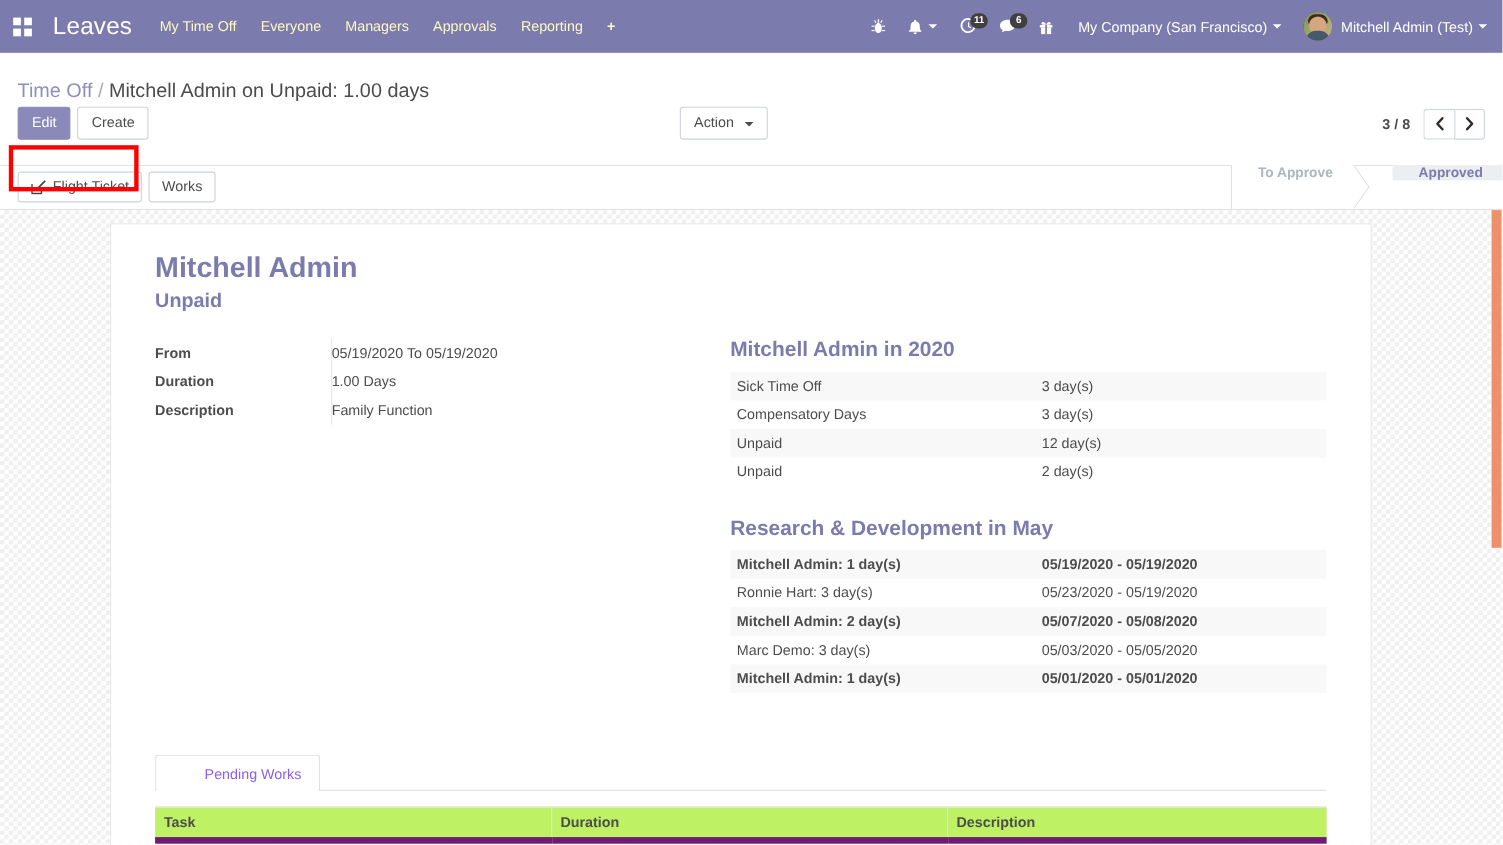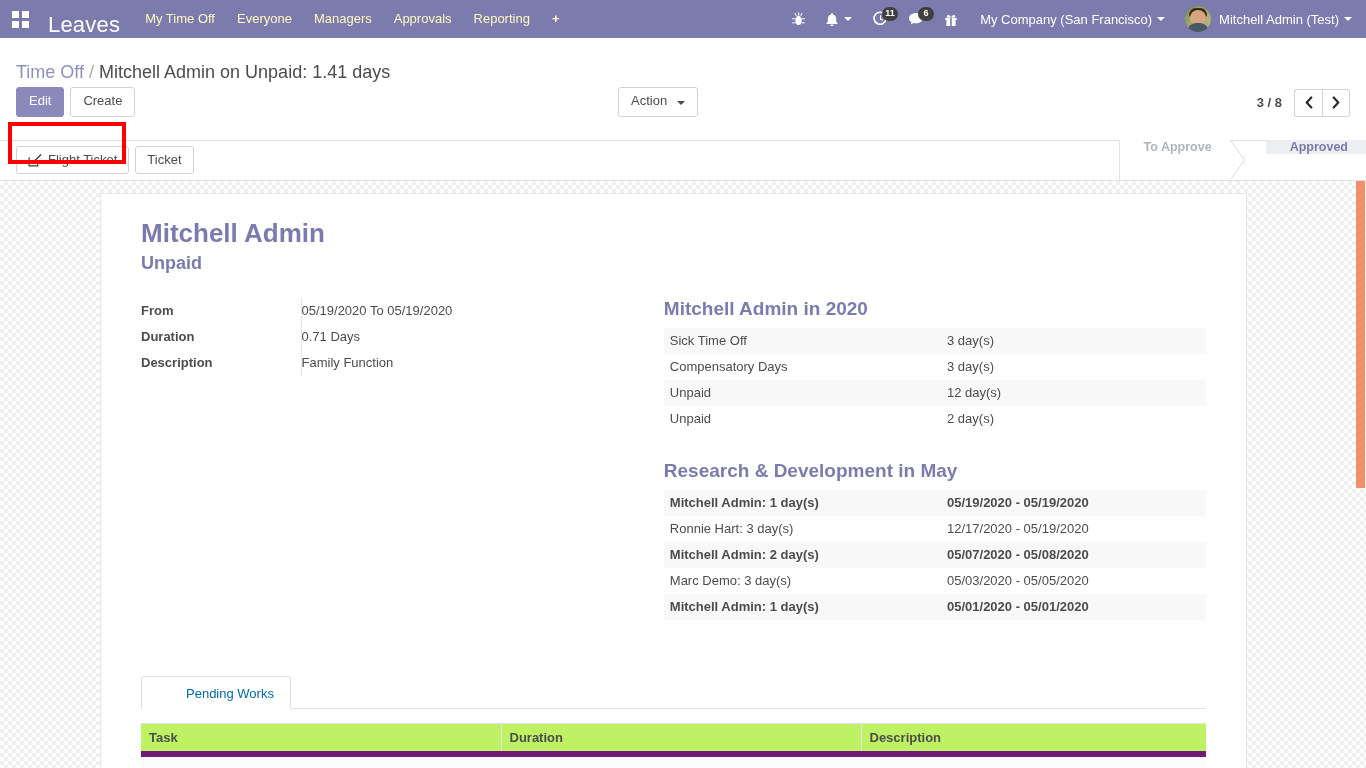--- a/index.html
+++ b/index.html
@@ -7,24 +7,24 @@
     width: 1366px; height: 768px;
     font-family: "Liberation Sans", sans-serif;
     font-size: 13px;
     color: #4c4c4c;
     overflow: hidden;
     background: #ffffff;
   }
 
   
   .navbar {
-    height: 38px;
+    height: 48px;
     background: #7c7bad;
     display: flex;
-    align-items: flex-end;
+    align-items: center;
     color: #ffffff;
     position: relative;
     z-index: 30;
   }
   .apps-toggle {
     width: 40px; height: 38px;
     display: flex; align-items: center; justify-content: center;
     cursor: pointer;
   }
   .apps-grid { display: grid; grid-template-columns: 7px 7px; grid-template-rows: 7px 7px; gap: 3px; }
@@ -300,21 +300,21 @@
     border: 1px solid transparent;
     border-bottom: none;
     cursor: pointer;
     margin-bottom: -1px;
     border-radius: 3px 3px 0 0;
   }
   .nb-tab.active {
     background: #ffffff;
     border-color: #dee2e6;
     border-bottom-color: #ffffff;
-    color: #0369a1;
+    color: #8b5cf6;
     padding-left: 44px;
   }
   .list-table { width: 100%; border-collapse: collapse; margin-top: 14px; }
   .list-table thead th {
     background: #bef264;
     border-top: 1px solid #dee2e6;
     border-bottom: 6px solid #701a75;
     font-size: 13px;
     text-align: left;
     color: #4c4c4c;
@@ -429,21 +429,21 @@
       <span>Mitchell Admin (Test)</span>
       <span class="caret"></span>
     </div>
   </div>
 </div>
 
 <div class="control-panel">
   <div class="breadcrumb-row">
     <span class="bc-link">Time Off</span>
     <span class="bc-sep">/</span>
-    <span class="bc-active">Mitchell Admin on Unpaid: 1.41 days</span>
+    <span class="bc-active">Mitchell Admin on Unpaid: 1.00 days</span>
   </div>
   <div class="buttons-row">
     <button class="btn btn-primary">Edit</button>
     <button class="btn">Create</button>
     <div class="action-wrap">
       <button class="btn">
         <span>Action</span>
         <span style="display:inline-block;margin-left:6px;border-left:4px solid transparent;border-right:4px solid transparent;border-top:4px solid #4c4c4c;"></span>
       </button>
     </div>
@@ -469,21 +469,21 @@
   <div class="sb-buttons">
     <button class="sb-btn">
       <span class="pencil-icon">
         <svg width="14" height="14" viewBox="0 0 14 14">
           <path fill="none" stroke="#3b4045" stroke-width="1.2" d="M1.1 4.3v8.6h8.6V8.4"></path>
           <path fill="#3b4045" d="M12.6 0.9l1 1-6.6 6.6-1.6.6.6-1.6z"></path>
         </svg>
       </span>
       <span>Flight Ticket</span>
     </button>
-    <button class="sb-btn">Ticket</button>
+    <button class="sb-btn">Works</button>
     <div class="annotation-box"></div>
   </div>
   <div class="statusbar-right">
     <div class="status-step done">
       <span>To Approve</span>
       <span class="arrow-out-border"></span>
         <span class="arrow-out"></span>
     </div>
     <div class="status-step active">
       <span>Approved</span>
@@ -499,21 +499,21 @@
     <div class="form-cols">
       <div class="col-left">
         <table class="ofields">
           <tbody>
               <tr>
             <td class="olabel">From</td>
             <td class="oval">05/19/2020 To 05/19/2020</td>
           </tr>
           <tr>
             <td class="olabel">Duration</td>
-            <td class="oval">0.71  Days</td>
+            <td class="oval">1.00  Days</td>
           </tr>
           <tr>
             <td class="olabel">Description</td>
             <td class="oval">Family Function</td>
           </tr>
         </tbody>
           </table>
       </div>
 
       <div class="col-right">
@@ -541,21 +541,21 @@
 
         <div class="stat-title">Research &amp; Development in May</div>
         <table class="stat-table">
           <tbody>
               <tr class="bold-row">
             <td class="c1">Mitchell Admin: 1 day(s)</td>
             <td class="c2">05/19/2020 - 05/19/2020</td>
           </tr>
           <tr>
             <td class="c1">Ronnie Hart: 3 day(s)</td>
-            <td class="c2">12/17/2020 - 05/19/2020</td>
+            <td class="c2">05/23/2020 - 05/19/2020</td>
           </tr>
           <tr class="bold-row">
             <td class="c1">Mitchell Admin: 2 day(s)</td>
             <td class="c2">05/07/2020 - 05/08/2020</td>
           </tr>
           <tr>
             <td class="c1">Marc Demo: 3 day(s)</td>
             <td class="c2">05/03/2020 - 05/05/2020</td>
           </tr>
           <tr class="bold-row">

